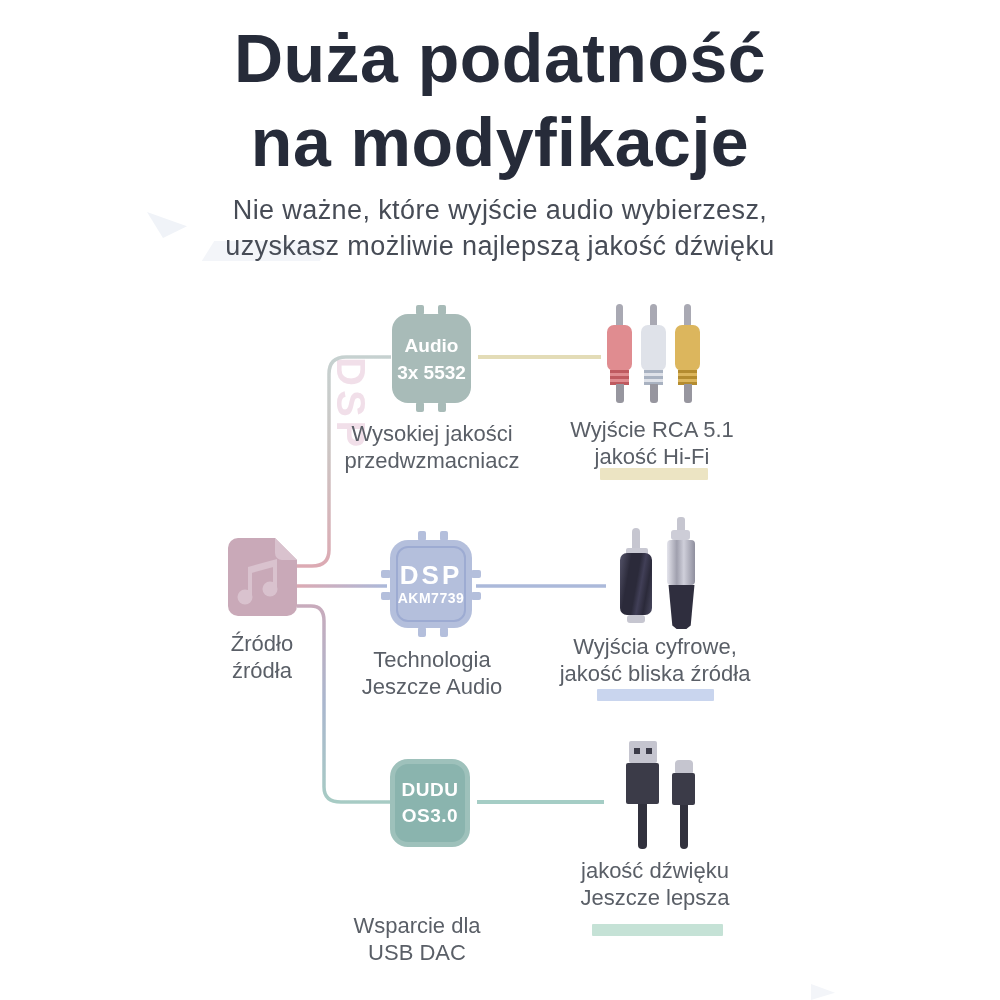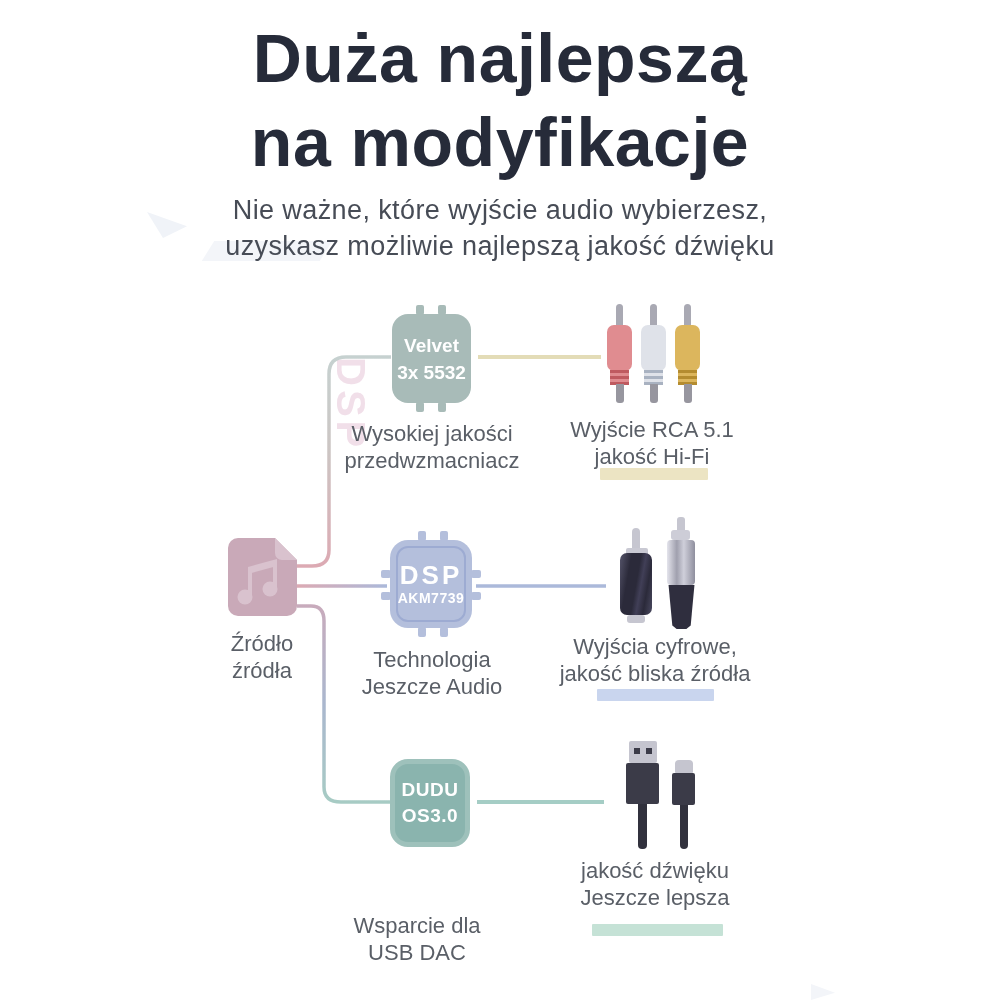--- a/index.html
+++ b/index.html
@@ -90,21 +90,21 @@
 </head>
 <body>
 
 <div class="canvas">
 
   <div class="abs ghost ghost1"></div>
   <div class="abs ghost2 abs"></div>
   <div class="abs ghost3"></div>
 
   <div class="abs title">
-    <span>Duża najlepszą</span>
+    <span>Duża podatność</span>
     <span>na modyfikacje</span>
   </div>
   <div class="abs subtitle">
     <span>Nie ważne, które wyjście audio wybierzesz,</span>
     <span>uzyskasz możliwie najlepszą jakość dźwięku</span>
   </div>
 
   <div class="abs watermark">DSP</div>
 
   <svg class="abs" style="left:0;top:0" width="1000" height="1000" viewBox="0 0 1000 1000">
@@ -146,21 +146,21 @@
   <div class="abs lbl" style="left:177px;top:630px;width:170px;">
     <span>Źródło</span>
     <span>źródła</span>
   </div>
 
   <div class="abs chip chip-opamp">
     <span class="pin" style="left:24px;top:-9px;"></span>
     <span class="pin" style="left:46px;top:-9px;"></span>
     <span class="pin" style="left:24px;bottom:-9px;"></span>
     <span class="pin" style="left:46px;bottom:-9px;"></span>
-    <span>Velvet</span>
+    <span>Audio</span>
     <span>3x 5532</span>
   </div>
   <div class="abs lbl" style="left:292px;top:420px;width:280px;">
     <span>Wysokiej jakości</span>
     <span>przedwzmacniacz</span>
   </div>
 
   <div class="abs rca-group">
     <span class="rca-red">
       <span class="rca-cable" style="left:12px;"></span>

